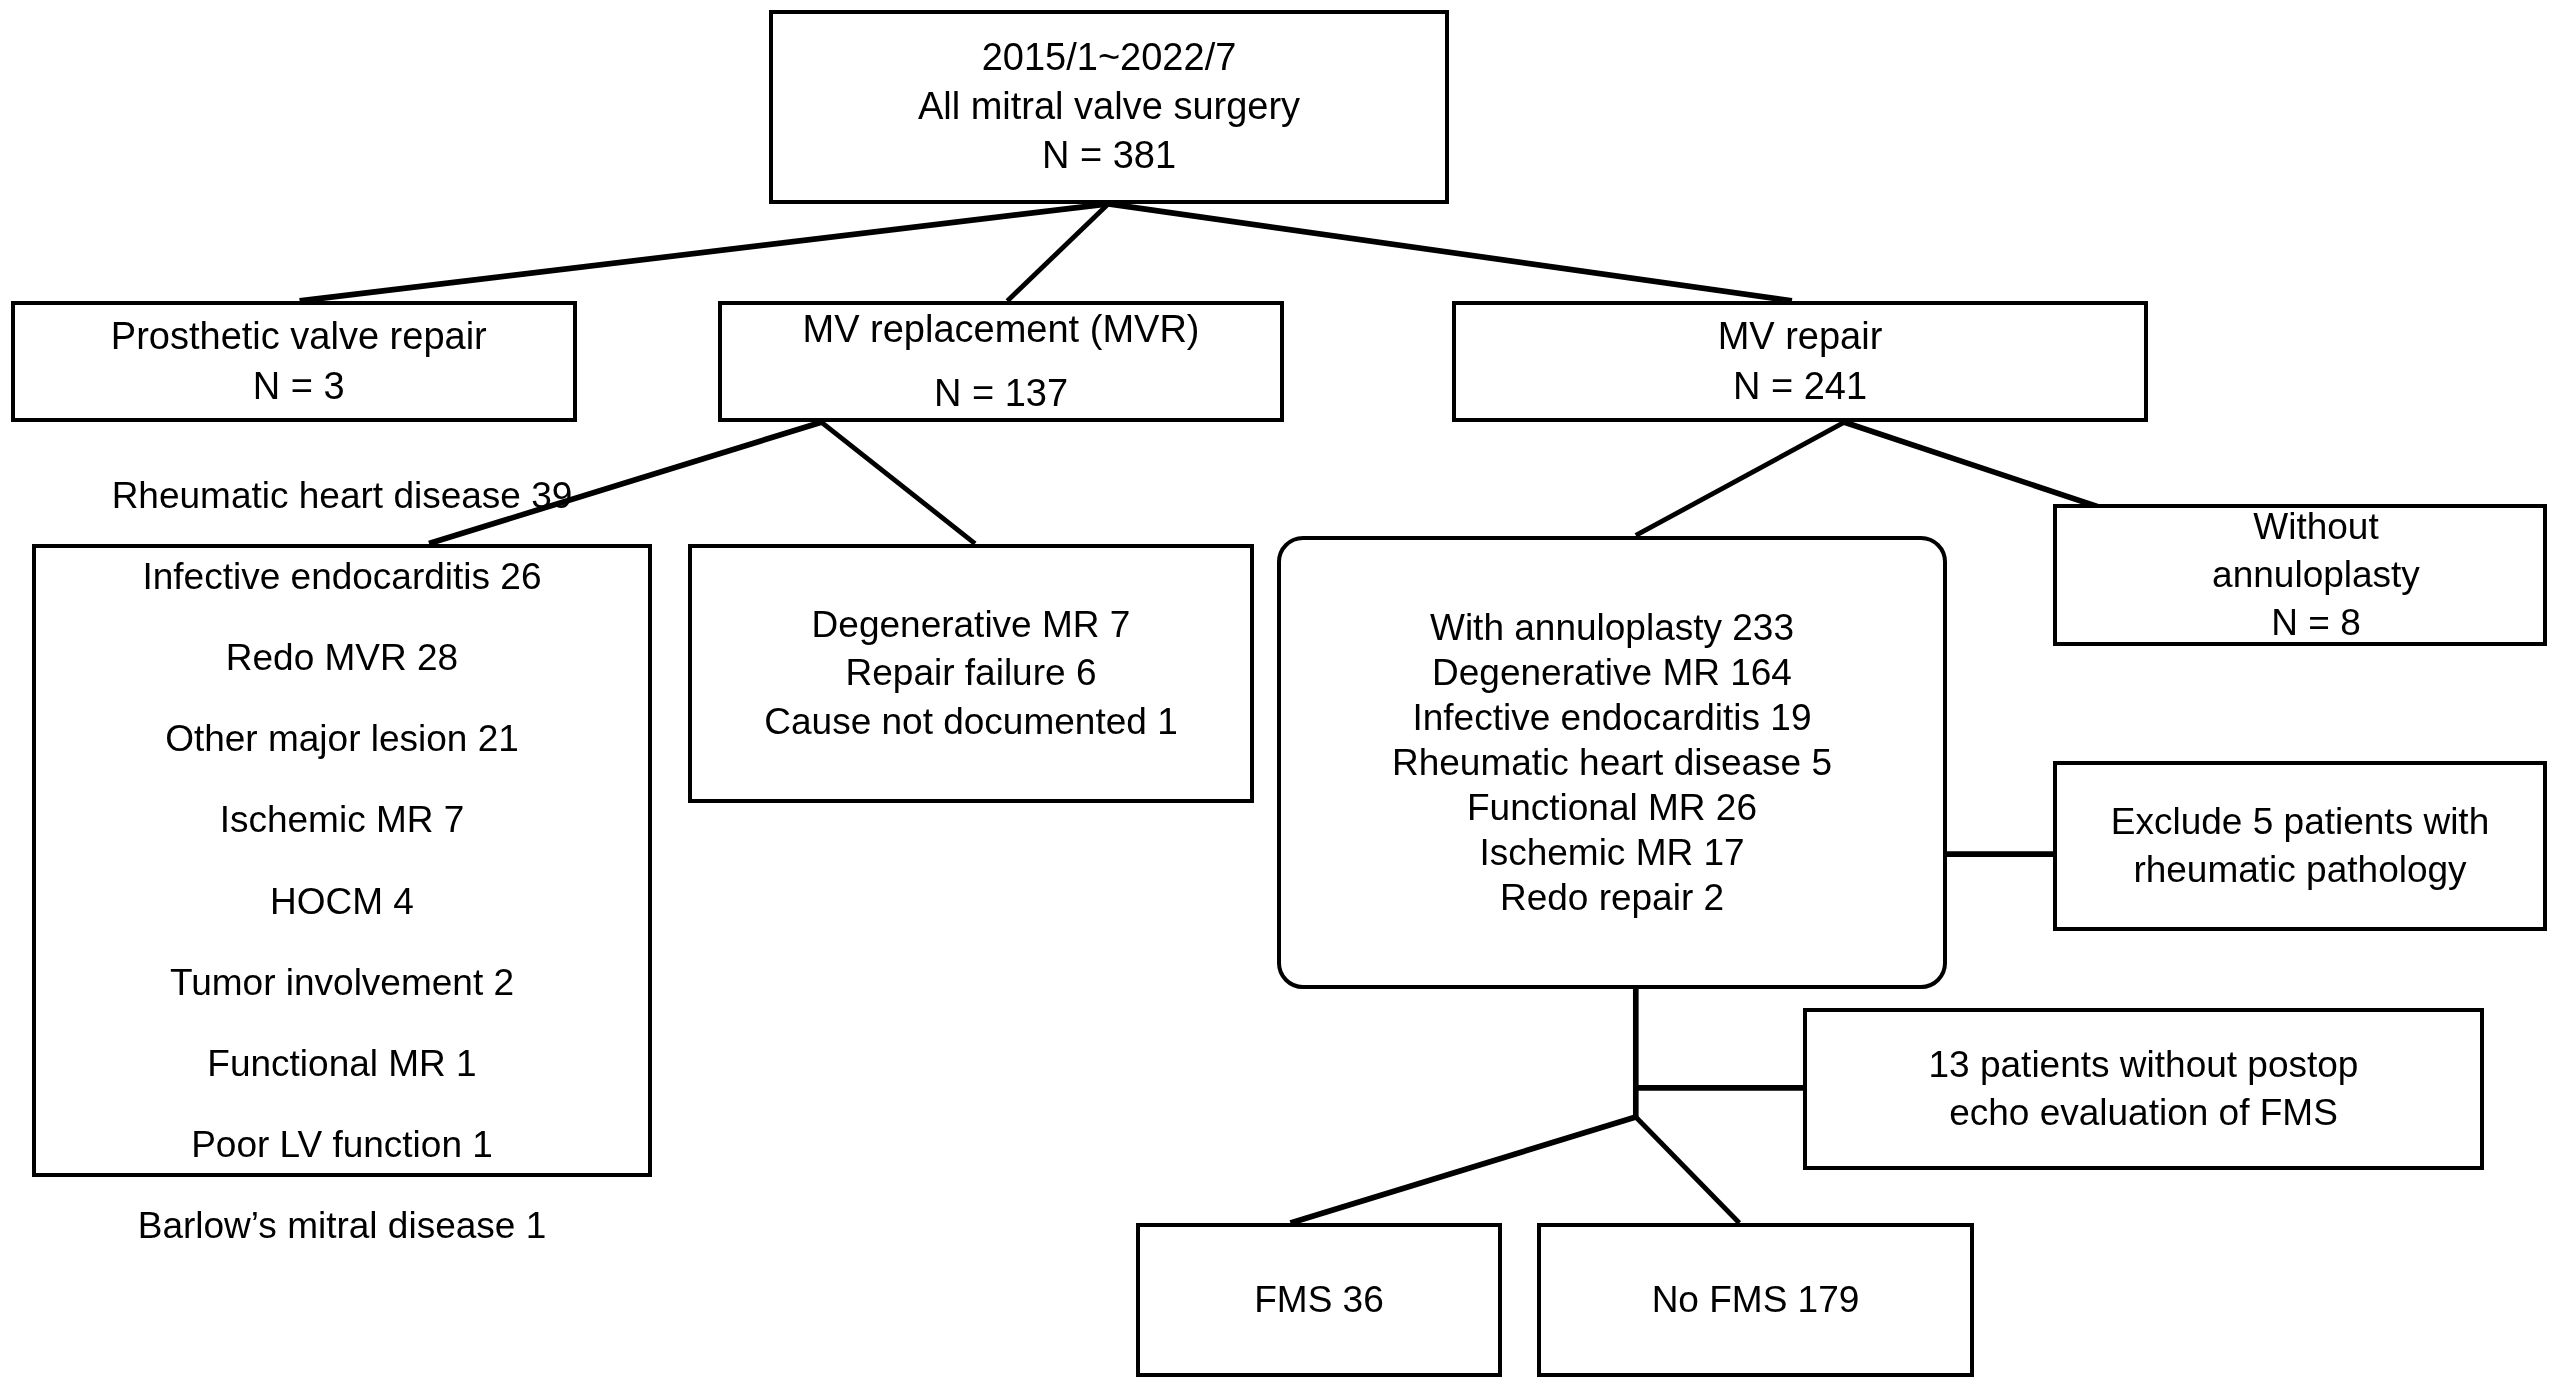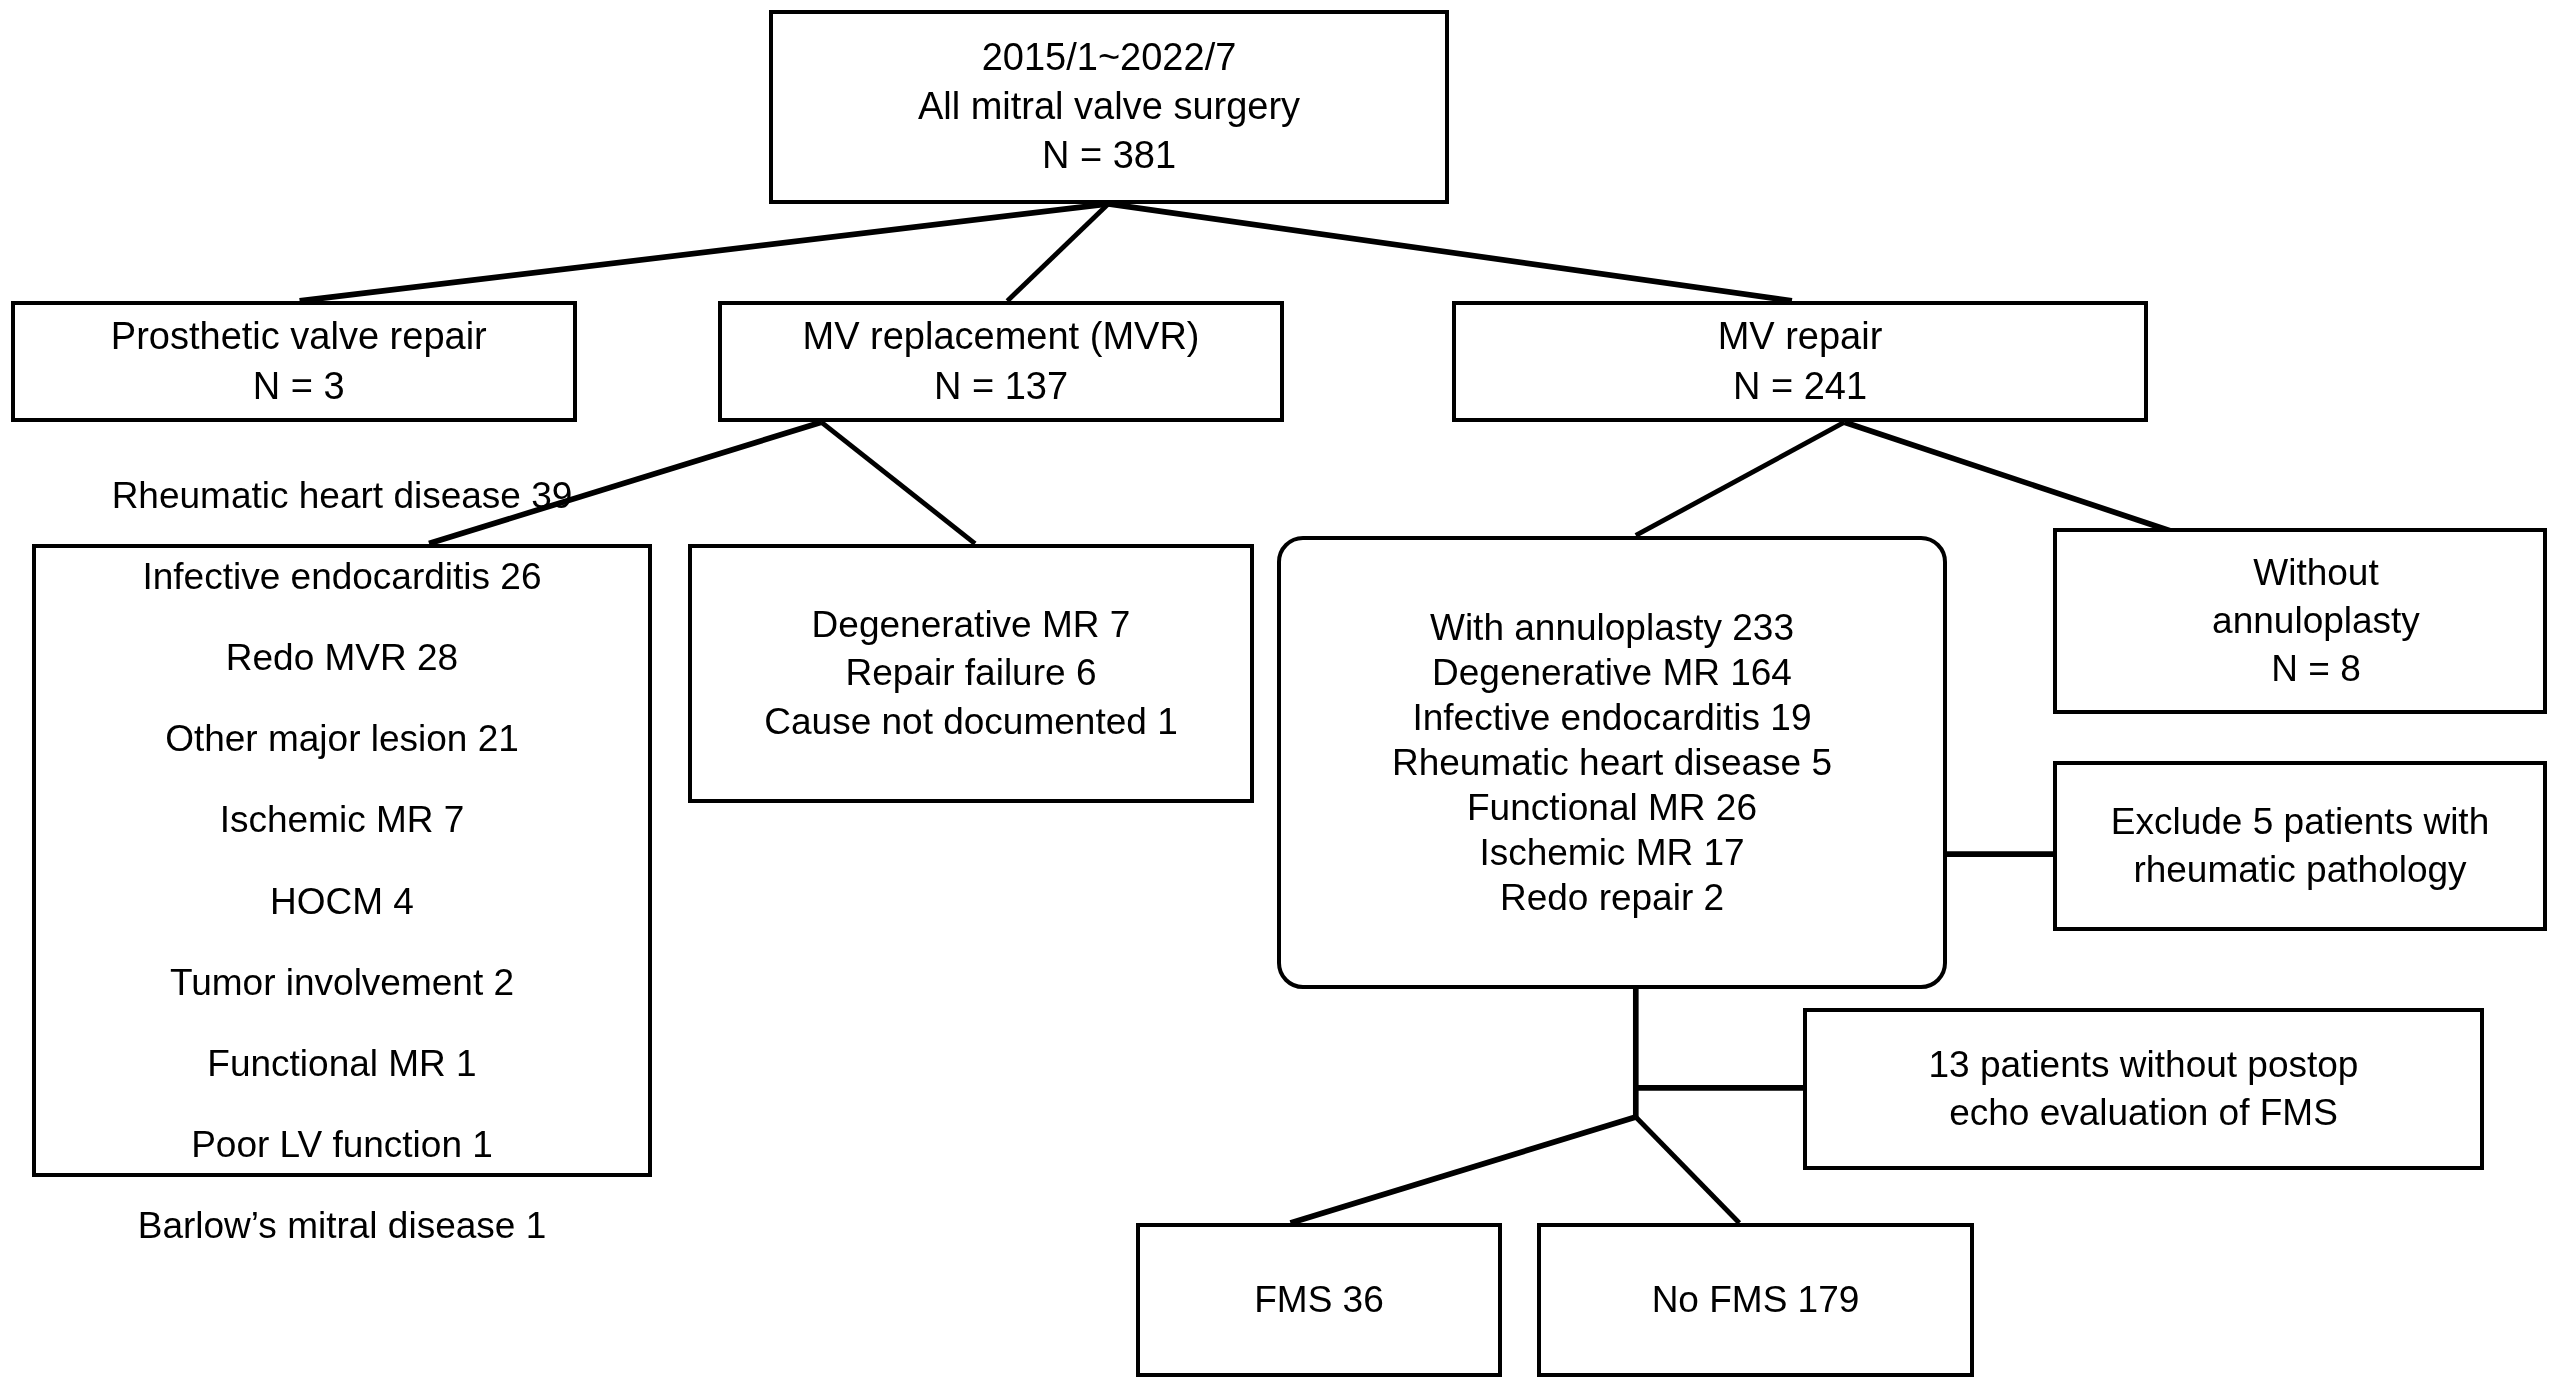--- a/index.html
+++ b/index.html
@@ -76,21 +76,21 @@
     <span class="line">2015/1~2022/7</span>
     <span class="line">All mitral valve surgery</span>
     <span class="line">N = 381</span>
   </div>
 
   <div class="node big" style="left:11.3px; top:301px; width:566px; height:121px;padding-left:9px;">
     <span class="line">Prosthetic valve repair</span>
     <span class="line">N = 3</span>
   </div>
 
-  <div class="node big" style="left:718px; top:301px; width:566px; height:121px;">
+  <div class="node big" style="left:718px; top:301px; width:566px; height:121px;justify-content:space-between;">
     <span class="line">MV replacement (MVR)</span>
     <span class="line">N = 137</span>
   </div>
 
   <div class="node big" style="left:1452px; top:301px; width:696px; height:121px;">
     <span class="line">MV repair</span>
     <span class="line">N = 241</span>
   </div>
 
   <div class="node tight" style="left:32px; top:544px; width:620px; height:633px;gap:36px;">
@@ -115,21 +115,21 @@
   <div class="node tight" style="left:1277px; top:536px; width:670px; height:453px;border-radius:26px;">
     <span class="line">With annuloplasty 233</span>
     <span class="line">Degenerative MR 164</span>
     <span class="line">Infective endocarditis 19</span>
     <span class="line">Rheumatic heart disease 5</span>
     <span class="line">Functional MR 26</span>
     <span class="line">Ischemic MR 17</span>
     <span class="line">Redo repair 2</span>
   </div>
 
-  <div class="node" style="left:2053px; top:528px; width:494px; height:186px;padding-left:32px;">
+  <div class="node" style="left:2053px; top:504px; width:494px; height:142px;padding-left:32px;">
     <span class="line">Without</span>
     <span class="line">annuloplasty</span>
     <span class="line">N = 8</span>
   </div>
 
   <div class="node" style="left:2053px; top:761px; width:494px; height:170px;">
     <span class="line">Exclude 5 patients with</span>
     <span class="line">rheumatic pathology</span>
   </div>
 

